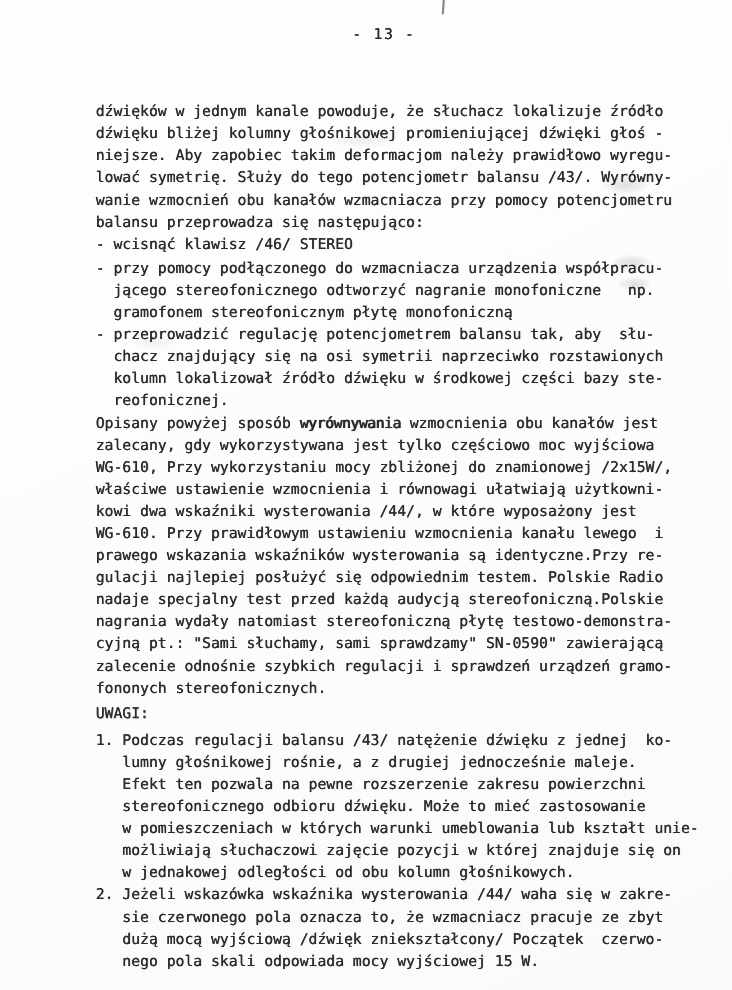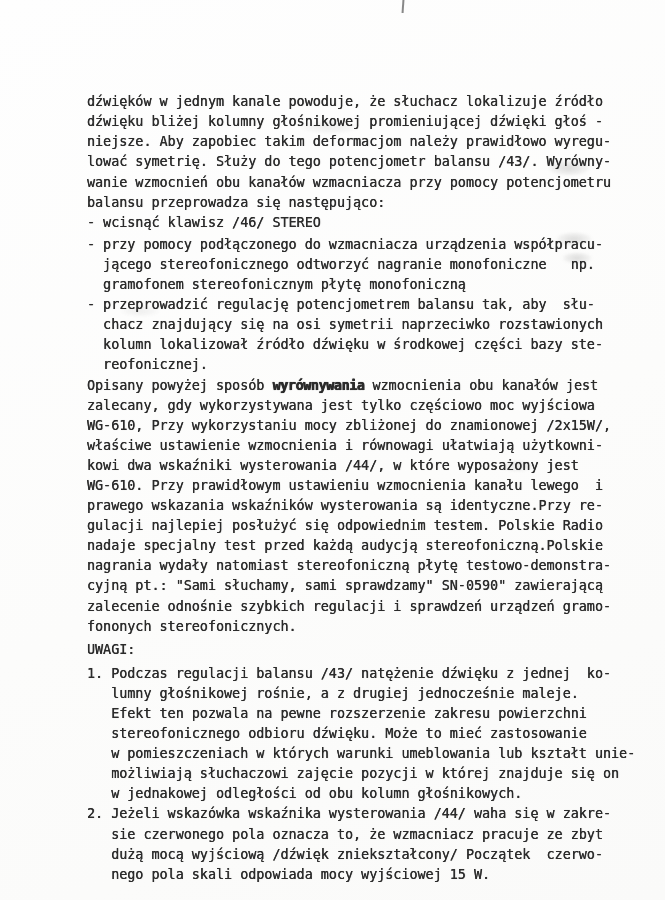--- a/index.html
+++ b/index.html
@@ -36,21 +36,21 @@
     font-size: 13.4px;
     line-height: 20.1px;
     white-space: pre;
     color: #2b2b2b;
     text-shadow: 0 0 0.6px rgba(30,30,30,0.85), 0.4px 0.4px 0.7px rgba(30,30,30,0.3);
   }
   .line {
     height: 20.1px;
   }
   .overstruck {
-    font-weight: bold;
+    font-weight: normal;
     letter-spacing: -0.4px;
     text-shadow: 0.6px 0 0 #2b2b2b, 0 0 0.8px rgba(30,30,30,0.9);
   }
   .scan-tick {
     position: absolute;
     left: 402px;
     top: 0;
     width: 2px;
     height: 13px;
     background: #555;
@@ -78,18 +78,19 @@
 
   <div class="scan-tick"></div>
 
   <div class="smudge s1"></div>
   <div class="smudge s2"></div>
   <div class="smudge s3"></div>
   <div class="smudge s4"></div>
   <div class="smudge s5"></div>
   <div class="smudge s6"></div>
 
+  <div class="page-number">- 13 -</div>
 
   <div class="textblock">
     <div id="lines-container"><div class="line">dźwięków w jednym kanale powoduje, że słuchacz lokalizuje źródło</div><div class="line">dźwięku bliżej kolumny głośnikowej promieniującej dźwięki głoś -</div><div class="line">niejsze. Aby zapobiec takim deformacjom należy prawidłowo wyregu-</div><div class="line">lować symetrię. Służy do tego potencjometr balansu /43/. Wyrówny-</div><div class="line">wanie wzmocnień obu kanałów wzmacniacza przy pomocy potencjometru</div><div class="line">balansu przeprowadza się następująco:</div><div class="line">- wcisnąć klawisz /46/ STEREO</div><div class="line" style="margin-top: 2px;">- przy pomocy podłączonego do wzmacniacza urządzenia współpracu-</div><div class="line">  jącego stereofonicznego odtworzyć nagranie monofoniczne   np.</div><div class="line">  gramofonem stereofonicznym płytę monofoniczną</div><div class="line">- przeprowadzić regulację potencjometrem balansu tak, aby  słu-</div><div class="line">  chacz znajdujący się na osi symetrii naprzeciwko rozstawionych</div><div class="line">  kolumn lokalizował źródło dźwięku w środkowej części bazy ste-</div><div class="line">  reofonicznej.</div><div class="line">Opisany powyżej sposób <span class="overstruck">wyrównywania</span> wzmocnienia obu kanałów jest</div><div class="line">zalecany, gdy wykorzystywana jest tylko częściowo moc wyjściowa</div><div class="line">WG-610, Przy wykorzystaniu mocy zbliżonej do znamionowej /2x15W/,</div><div class="line">właściwe ustawienie wzmocnienia i równowagi ułatwiają użytkowni-</div><div class="line">kowi dwa wskaźniki wysterowania /44/, w które wyposażony jest</div><div class="line">WG-610. Przy prawidłowym ustawieniu wzmocnienia kanału lewego  i</div><div class="line">prawego wskazania wskaźników wysterowania są identyczne.Przy re-</div><div class="line">gulacji najlepiej posłużyć się odpowiednim testem. Polskie Radio</div><div class="line">nadaje specjalny test przed każdą audycją stereofoniczną.Polskie</div><div class="line">nagrania wydały natomiast stereofoniczną płytę testowo-demonstra-</div><div class="line">cyjną pt.: "Sami słuchamy, sami sprawdzamy" SN-0590" zawierającą</div><div class="line">zalecenie odnośnie szybkich regulacji i sprawdzeń urządzeń gramo-</div><div class="line">fononych stereofonicznych.</div><div class="line" style="margin-top: 3px;">UWAGI:</div><div class="line" style="margin-top: 4px;">1. Podczas regulacji balansu /43/ natężenie dźwięku z jednej  ko-</div><div class="line">   lumny głośnikowej rośnie, a z drugiej jednocześnie maleje.</div><div class="line">   Efekt ten pozwala na pewne rozszerzenie zakresu powierzchni</div><div class="line">   stereofonicznego odbioru dźwięku. Może to mieć zastosowanie</div><div class="line">   w pomieszczeniach w których warunki umeblowania lub kształt unie-</div><div class="line">   możliwiają słuchaczowi zajęcie pozycji w której znajduje się on</div><div class="line">   w jednakowej odległości od obu kolumn głośnikowych.</div><div class="line">2. Jeżeli wskazówka wskaźnika wysterowania /44/ waha się w zakre-</div><div class="line">   sie czerwonego pola oznacza to, że wzmacniacz pracuje ze zbyt</div><div class="line">   dużą mocą wyjściową /dźwięk zniekształcony/ Początek  czerwo-</div><div class="line">   nego pola skali odpowiada mocy wyjściowej 15 W.</div></div>
   </div>
 
 </div>
 
 </body></html>

